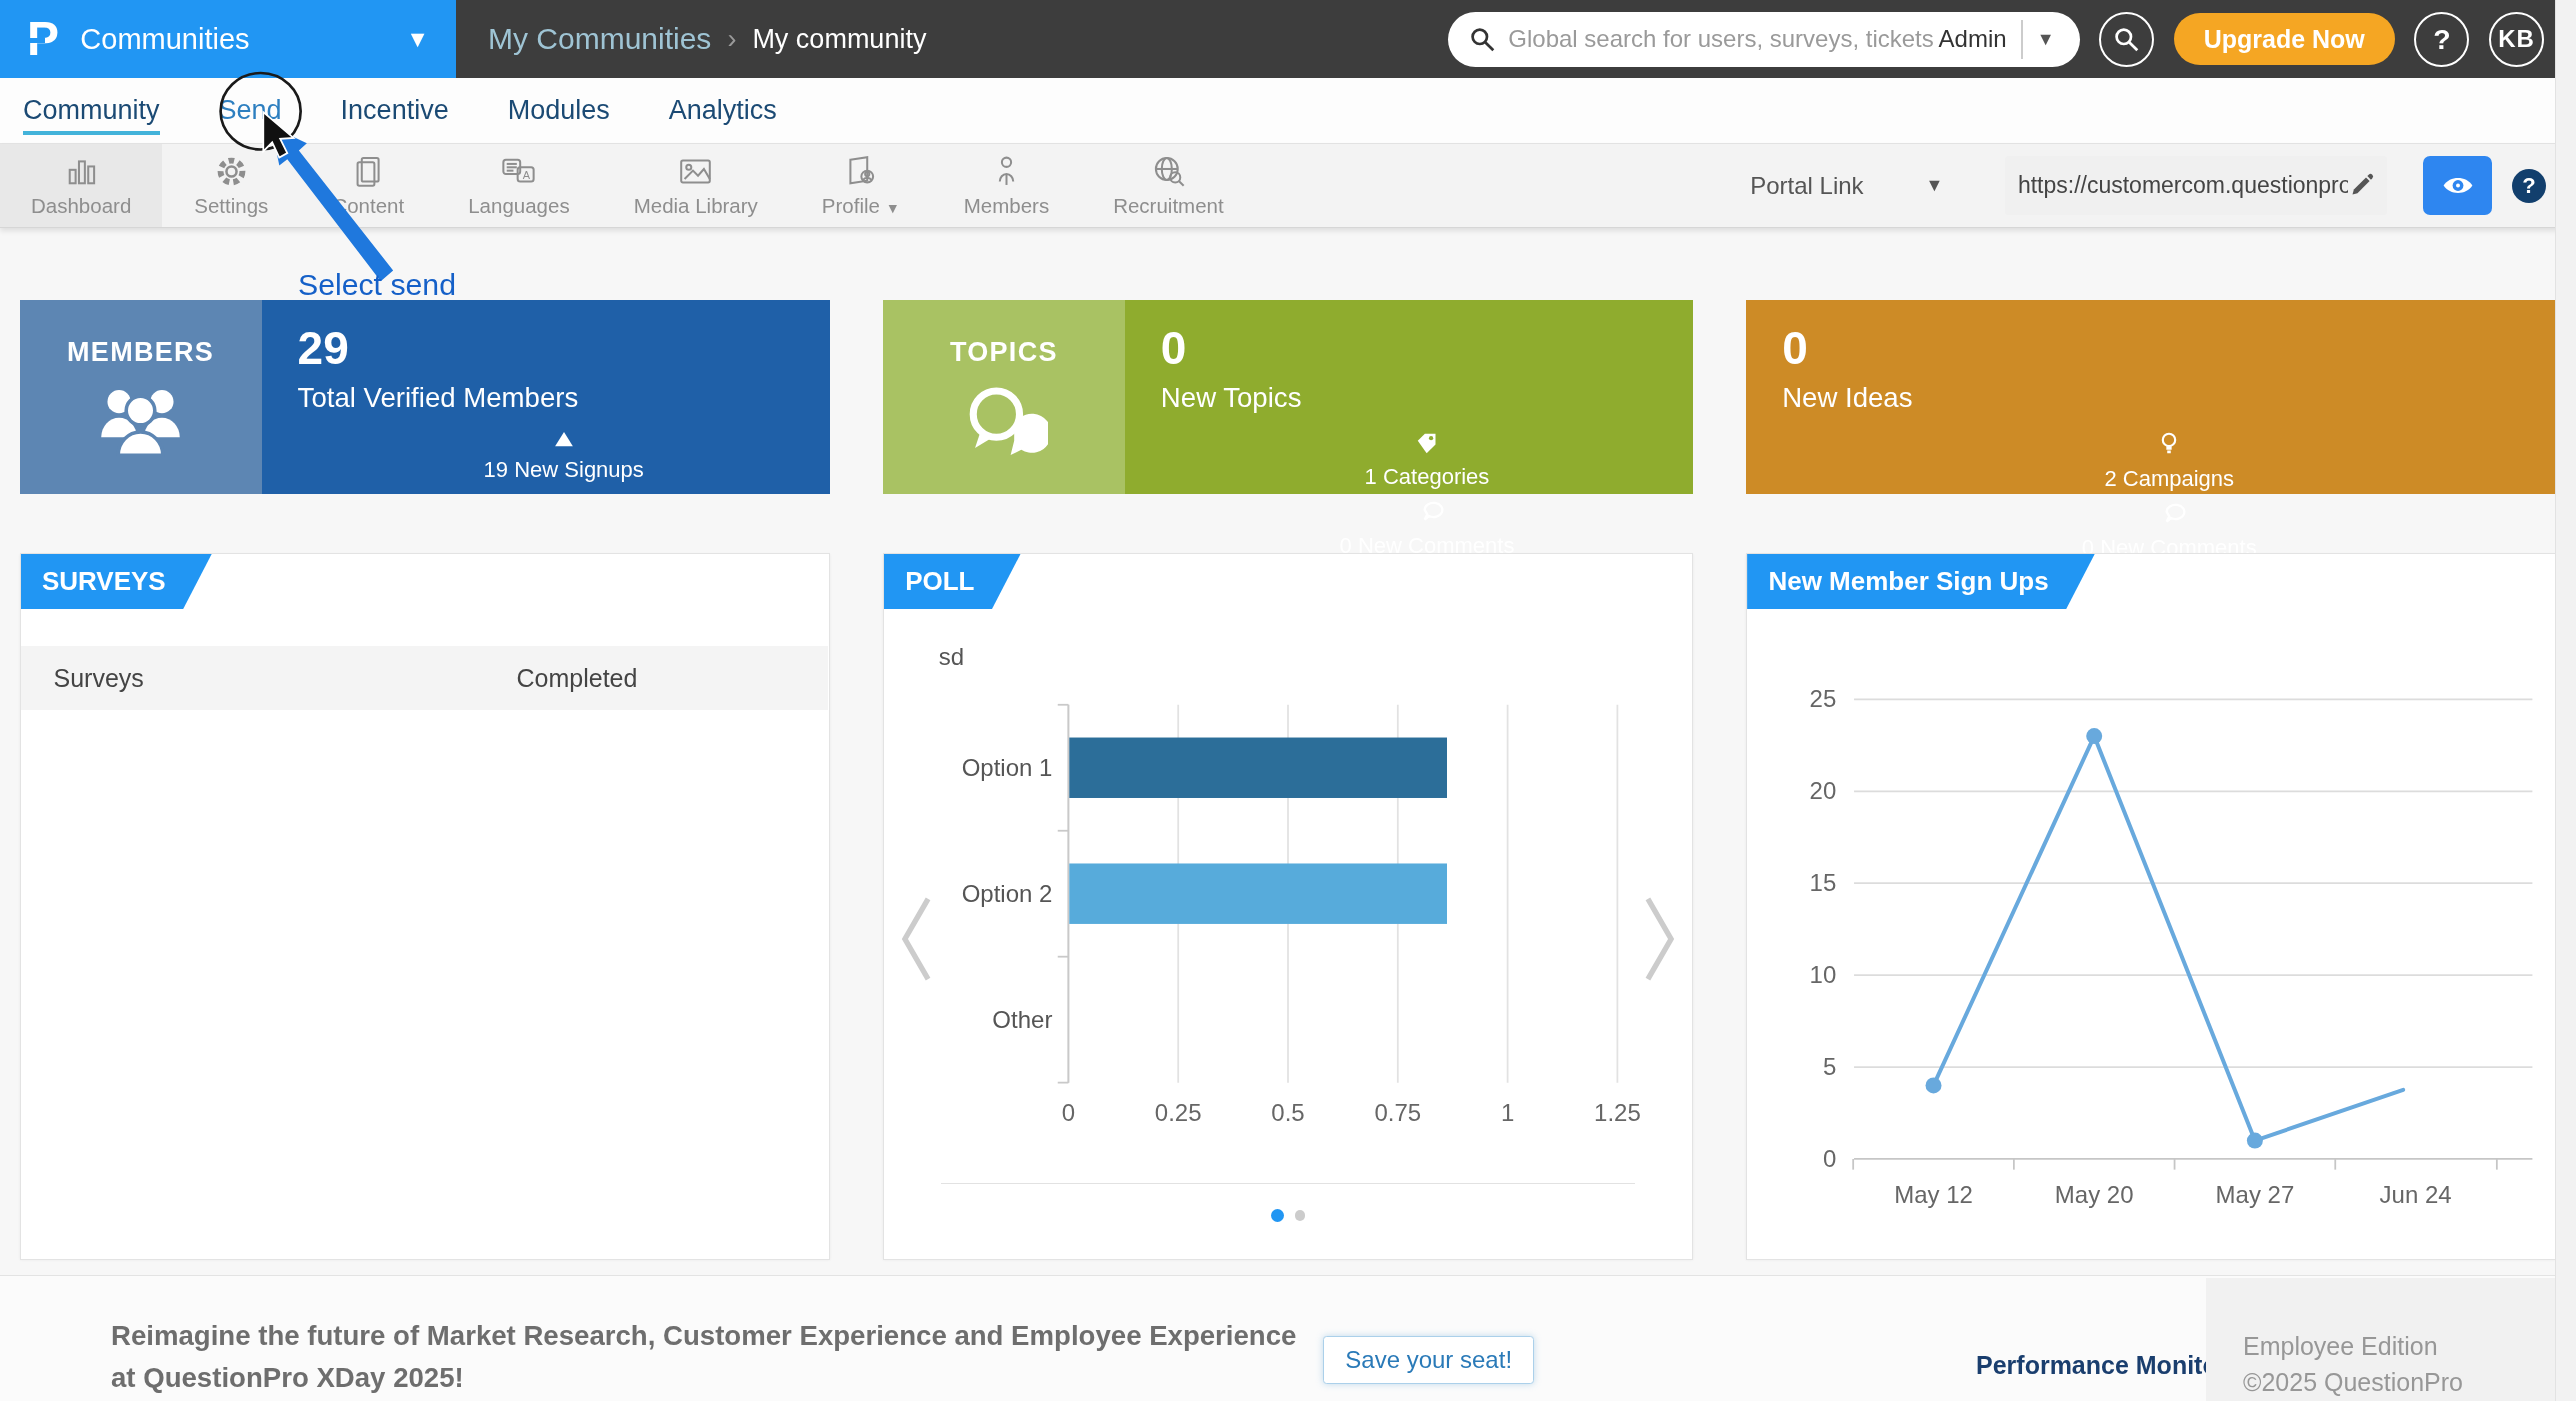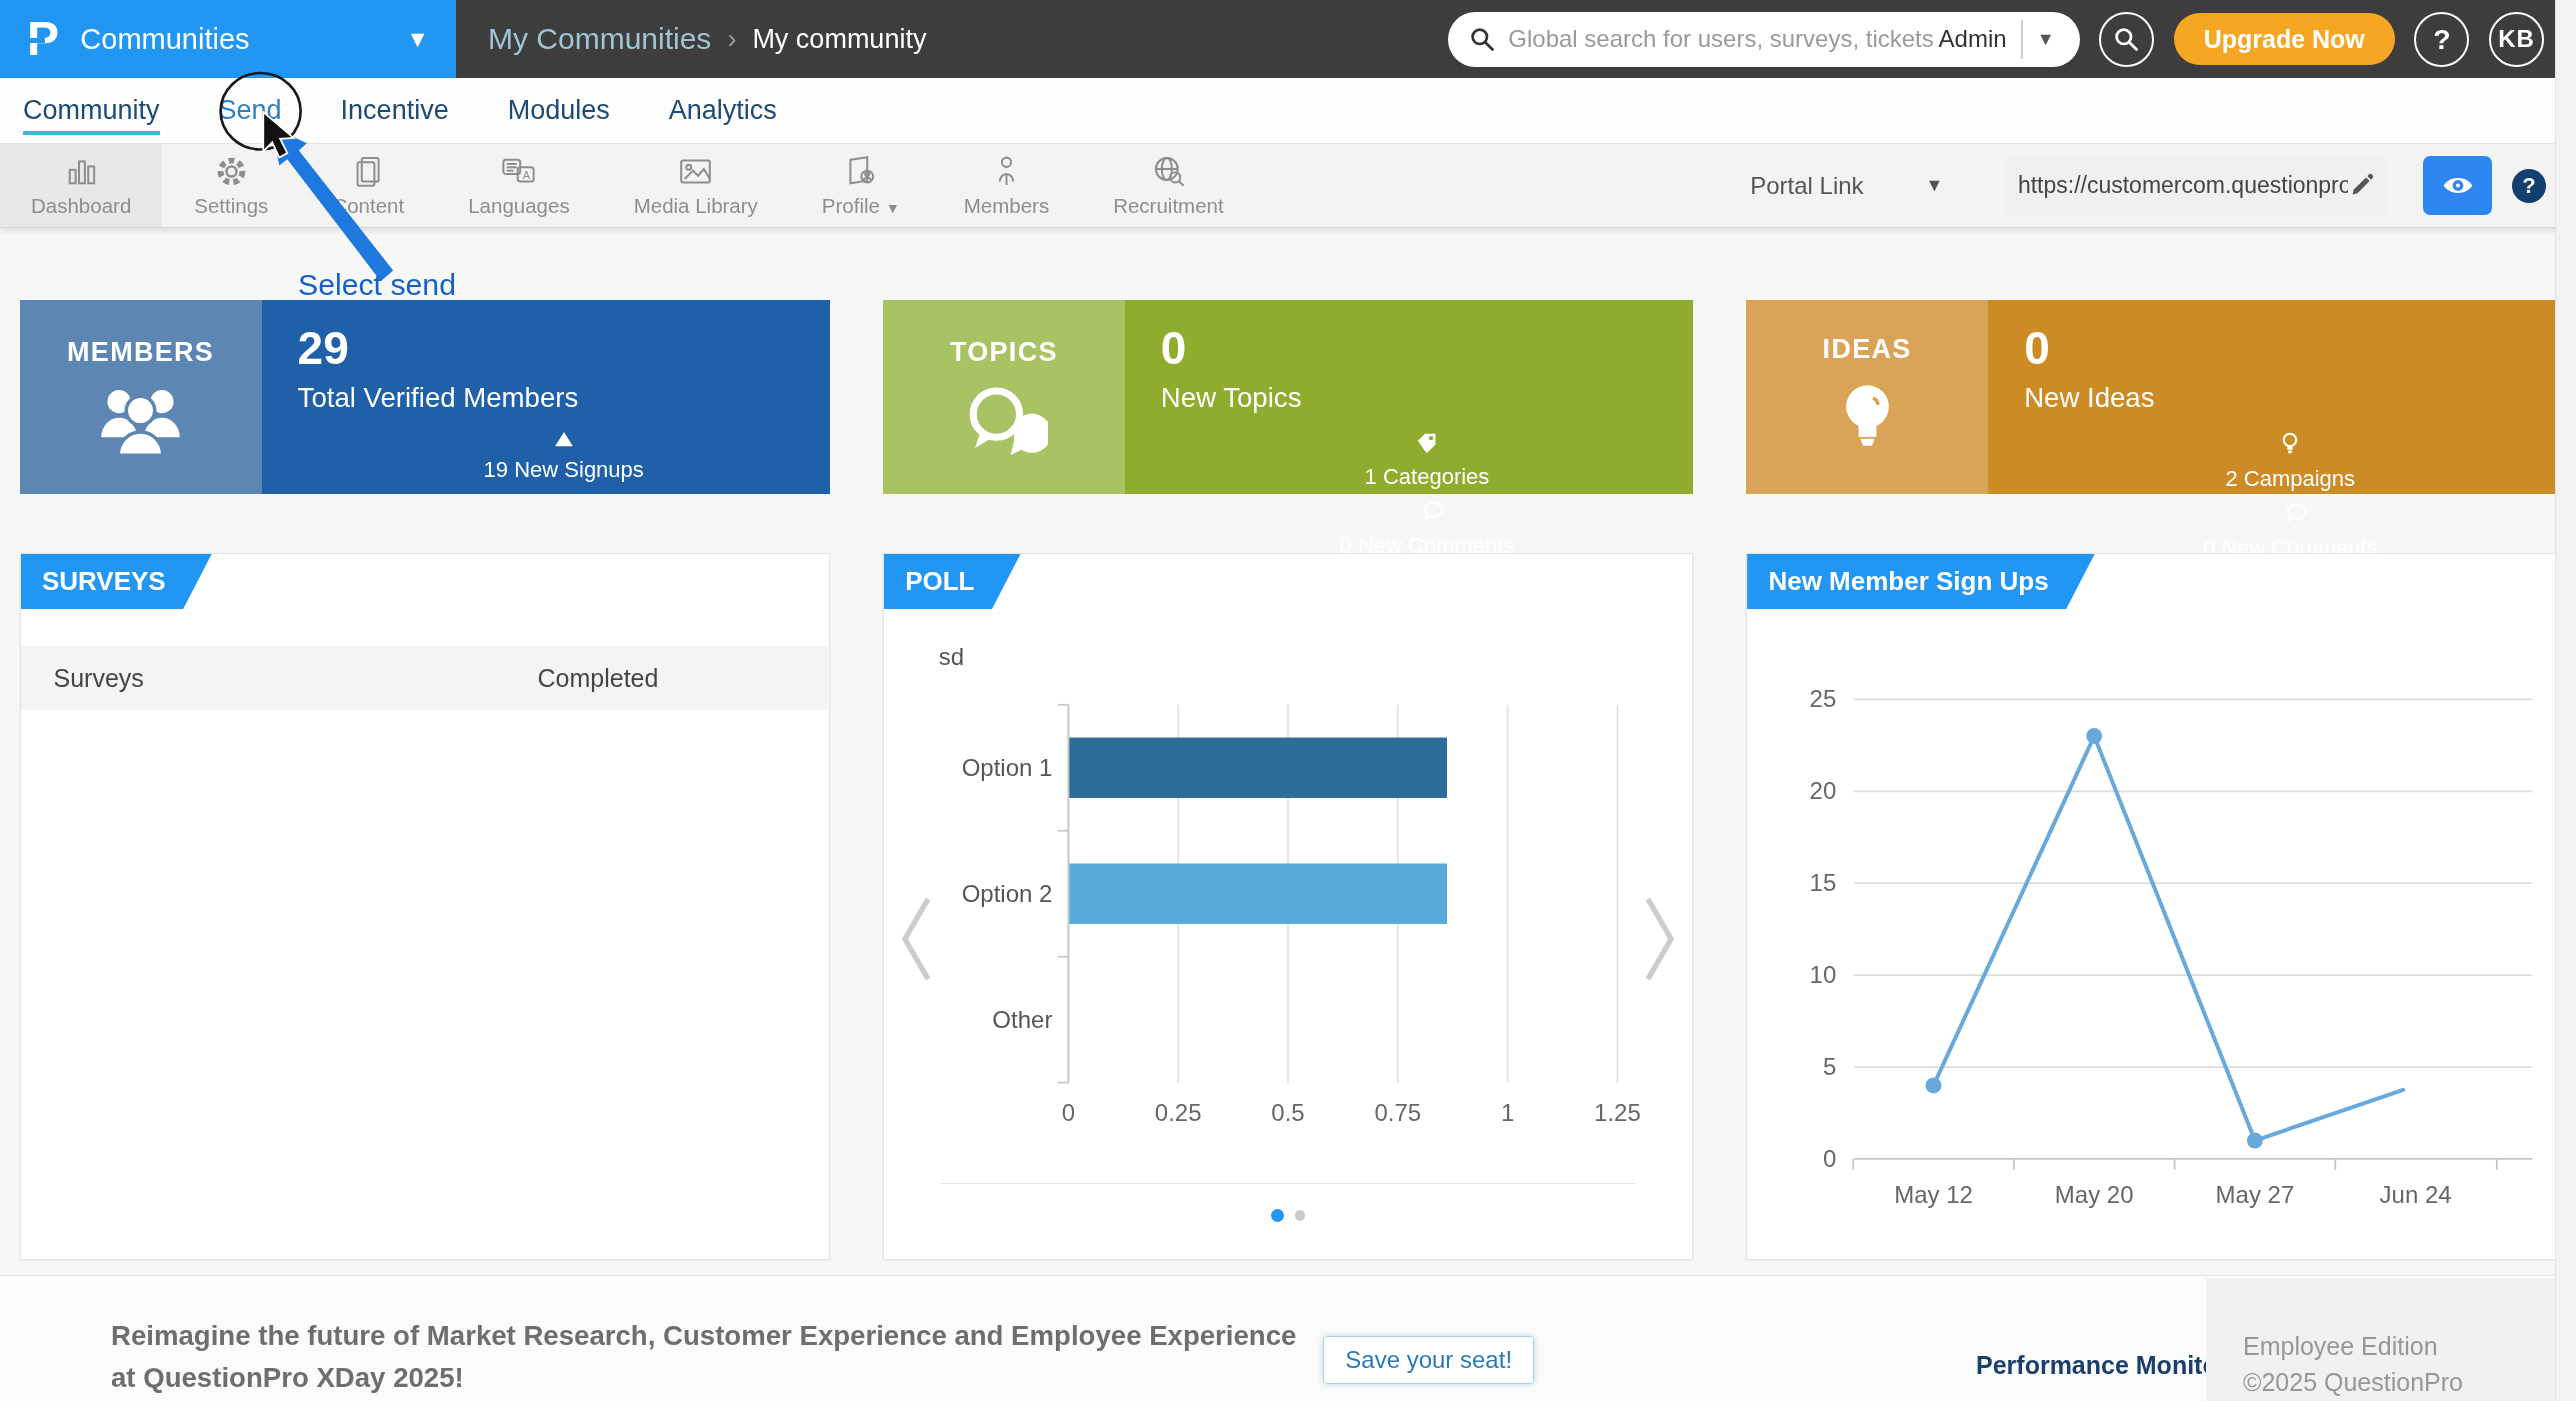--- a/index.html
+++ b/index.html
@@ -72,21 +72,21 @@
   
   .panels-row{display:flex;gap:53px;padding:59px 19.6px 0;box-sizing:border-box;}
   .panel{flex:1;background:#fff;border:0.9px solid #e3e3e3;box-shadow:0 0.9px 2.7px rgba(0,0,0,.06);
          position:relative;height:707px;box-sizing:border-box;}
   .ribbon{position:absolute;top:0;left:0;background:#2196f3;color:#fff;font-weight:bold;font-size:26px;
           height:55px;line-height:55px;padding:0 46px 0 21.3px;
           clip-path:polygon(0 0,100% 0,calc(100% - 28.5px) 100%,0 100%);}
   .tbl-head{position:absolute;top:92px;left:0.9px;right:0.9px;height:64px;background:#f4f4f4;
             font-size:25px;color:#444;}
   .tbl-head .c1{position:absolute;left:32px;top:18px;}
-  .tbl-head .c2{position:absolute;left:516px;top:18px;}
+  .tbl-head .c2{position:absolute;left:495px;top:18px;}
   .poll-title{position:absolute;top:89px;left:55px;font-size:24px;color:#555;}
   .chart-svg{position:absolute;left:0;}
   .chev{position:absolute;top:336px;width:41px;height:98px;}
   .chev svg{stroke:#ccc;stroke-width:6;fill:none;}
   .chev.left{left:12.5px;} .chev.right{right:12.5px;}
   .poll-div{position:absolute;top:629px;left:57px;right:57px;border-top:1.8px solid #e2e2e2;}
   .dots{position:absolute;top:655px;left:0;right:0;display:flex;justify-content:center;
         align-items:center;gap:10.7px;}
   .dot{border-radius:50%;}
 
@@ -295,29 +295,20 @@
           <span>1 Categories</span>
           <svg class="m2" width="23" height="21.3" viewBox="0 0 26 24">
             <path d="M3 10 a10 8 0 1 1 5 7 L3 21 L6 15 Z" fill="none" stroke="#fff" stroke-width="2.6"></path>
           </svg>
           <span>0 New Comments</span>
         </div>
       </div>
     </div>
 
     <div class="stat-card">
-      <div class="stat-left" style="background: rgb(217, 164, 88);">
-        <span class="slabel">IDEAS</span>
-        <svg width="57" height="80" viewBox="0 0 64 90">
-          <circle cx="32" cy="30" r="24" fill="#fff"></circle>
-            <path d="M22 50 h20 v14 h-20 Z" fill="#fff"></path>
-          <path d="M24 66 h16 l-3 8 h-10 Z" fill="#fff"></path>
-            <path d="M38 20 a10 10 0 0 1 6 8" stroke="#d9a458" stroke-width="4" fill="none"></path>
-        </svg>
-      </div>
       <div class="stat-right" style="background: rgb(205, 139, 38);">
         <div class="stat-value">0</div>
         <div class="stat-sub">New Ideas</div>
         <div class="stat-meta">
           <svg width="16" height="23" viewBox="0 0 18 26">
             <circle cx="9" cy="9" r="7" fill="none" stroke="#fff" stroke-width="2.4"></circle>
               <path d="M6 16 h6 v4 h-6 Z M7 21 h4 v3 h-4 Z" fill="#fff"></path>
           </svg>
           <span>2 Campaigns</span>
           <svg class="m2" width="23" height="21.3" viewBox="0 0 26 24">

